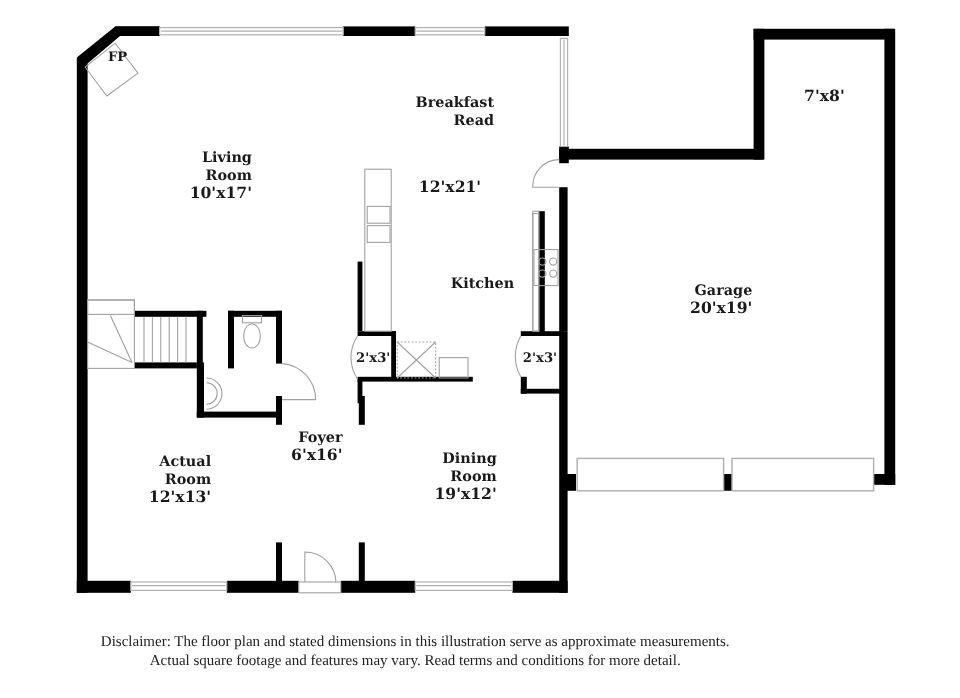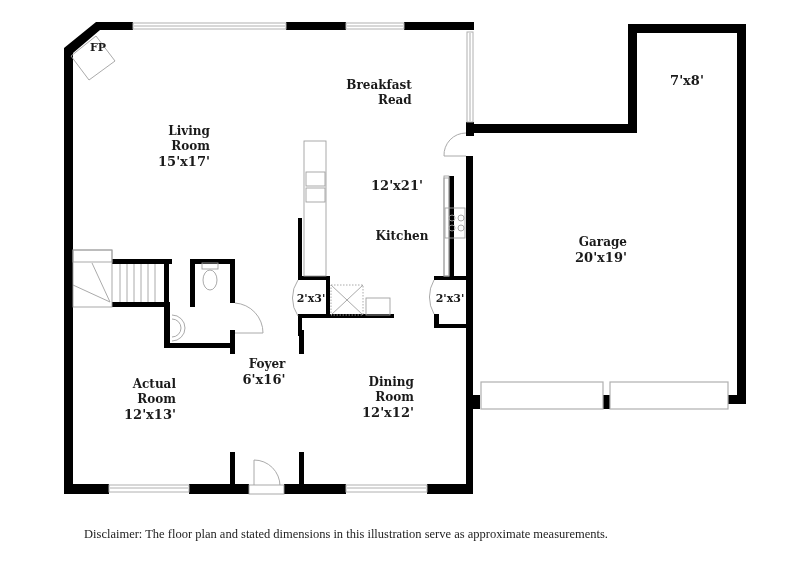--- a/index.html
+++ b/index.html
@@ -140,28 +140,28 @@
   </g>
 </svg>
 
 <div class="lbl" style="left:98px;top:40px;">
     <span class="nm" style="font-size:11px">FP</span>
   </div>
 
 <div class="lbl" style="left:184px;top:124px;">
   <span class="nm">Living</span>
   <span class="nm">Room</span>
-  <span class="dm">15'x17'</span>
+  <span class="dm">10'x17'</span>
 </div>
 
 <div class="lbl" style="left:379px;top:78px;">
   <span class="nm">Breakfast</span>
   <span class="nm">Read</span>
 </div>
-<div class="lbl" style="left:397px;top:149px;margin-top:29px;">
+<div class="lbl" style="left:375px;top:149px;">
   <span class="dm">12'x21'</span>
 </div>
 
 <div class="lbl" style="left:402px;top:229px;">
   <span class="nm">Kitchen</span>
 </div>
 
 <div class="lbl" style="left:311px;top:291px;">
   <span class="dm small">2'x3'</span>
 </div>
@@ -176,27 +176,28 @@
 
 <div class="lbl" style="left:150px;top:377px;">
   <span class="nm">Actual</span>
   <span class="nm">Room</span>
   <span class="dm">12'x13'</span>
 </div>
 
 <div class="lbl" style="left:388px;top:375px;">
   <span class="nm">Dining</span>
   <span class="nm">Room</span>
-  <span class="dm">12'x12'</span>
+  <span class="dm">19'x12'</span>
 </div>
 
 <div class="lbl" style="left:601px;top:235px;">
   <span class="nm">Garage</span>
   <span class="dm">20'x19'</span>
 </div>
 
 <div class="lbl" style="left:687px;top:73px;">
   <span class="dm">7'x8'</span>
 </div>
 
 <div class="disclaimer">
   <div>Disclaimer: The floor plan and stated dimensions in this illustration serve as approximate measurements.</div>
+  <div>Actual square footage and features may vary. Read terms and conditions for more detail.</div>
 </div>
 
 </body></html>

